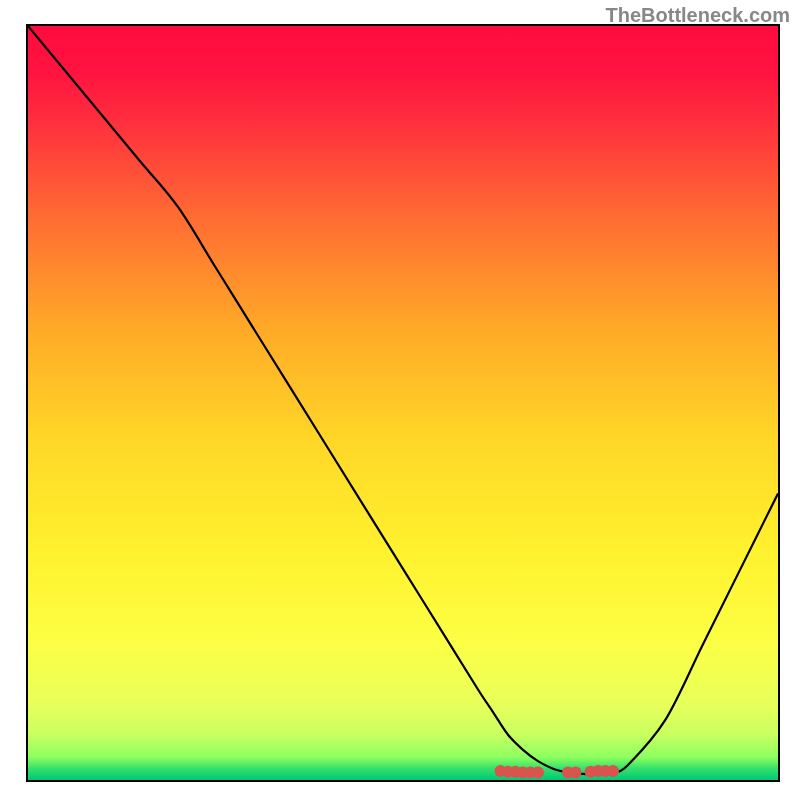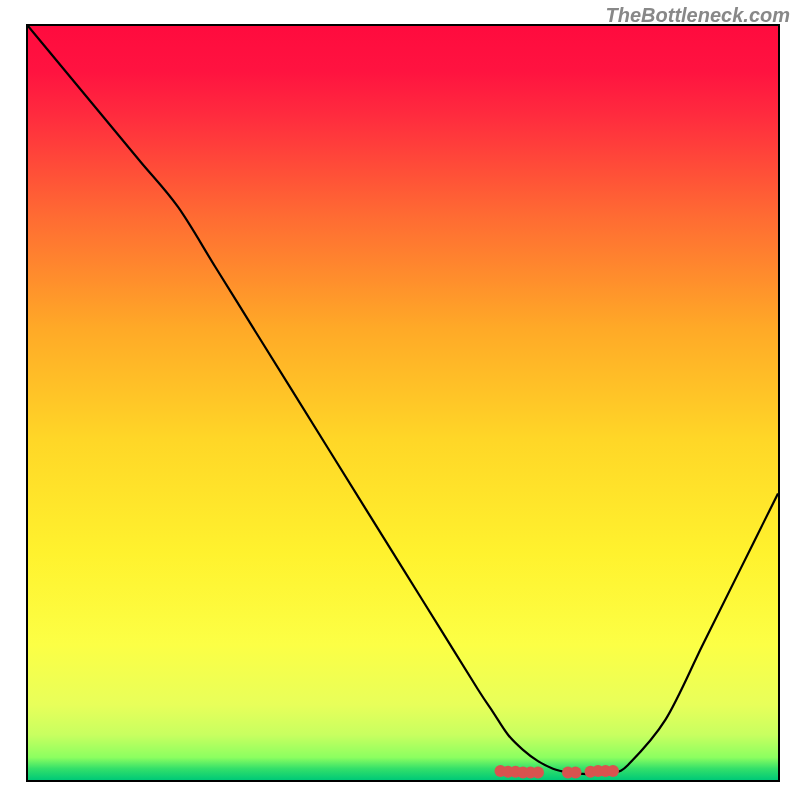--- a/index.html
+++ b/index.html
@@ -8,21 +8,20 @@
     width: 800px;
     height: 800px;
     position: relative;
     font-family: Arial, sans-serif;
     background: #fff;
   }
   .container {
     width: 800px;
     height: 800px;
     position: relative;
-    font-style: italic;
   }
   .watermark {
     position: absolute;
     top: 4px;
     right: 10px;
     font-size: 20px;
     font-weight: bold;
     color: #888;
     z-index: 10;
   }

